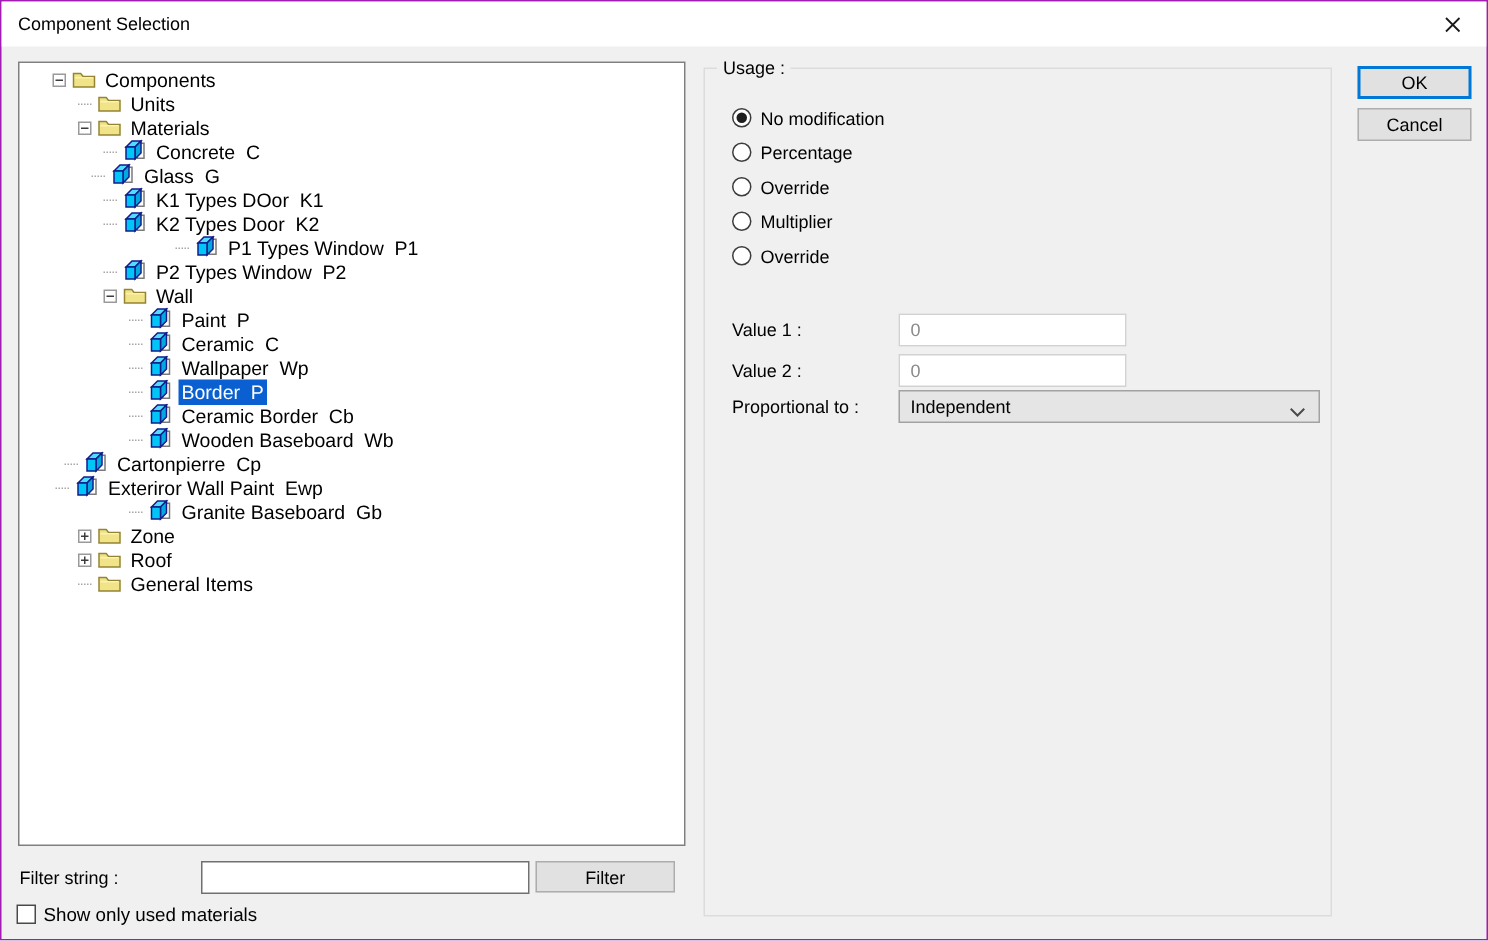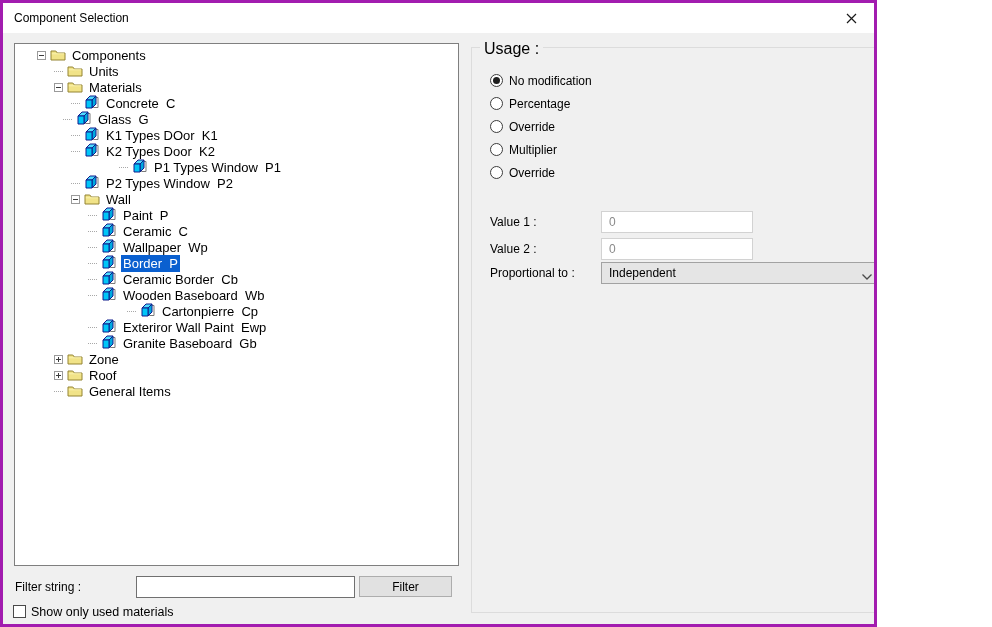--- a/index.html
+++ b/index.html
@@ -1,21 +1,21 @@
 <!DOCTYPE html>
 <html style="--sel: #0a60d0;"><head>
 <meta charset="utf-8">
 <style>
   * { box-sizing: border-box; margin: 0; padding: 0; }
   html, body { width: 992px; height: 627px; }
   body { font-family: "Liberation Sans", sans-serif; background: #ffffff; }
 
   .window {
-    position: relative; width: 877px; height: 627px;
-    background: #f0f0f0; border: 3px solid #a21caf; overflow: hidden;
+    position: relative; width: 992px; height: 627px;
+    background: #f0f0f0; border: 1px solid #a21caf; overflow: hidden;
   }
 
   
   .titlebar {
     position: absolute; left: 0; top: 0; right: 0; height: 30px;
     background: #ffffff; display: flex; align-items: center; padding-left: 11px;
   }
   .title { font-size: 12px; color: #000; }
   .close-btn {
     position: absolute; right: 0; top: 0; width: 46px; height: 30px;
@@ -42,21 +42,21 @@
   .tree-label { padding: 1px 2px; color: #000; }
   .tree-row.selected .tree-label { background: var(--sel, #0a60d0); color: #fff; }
 
   
   .groupbox {
     position: absolute; left: 468px; top: 44px; width: 419px; height: 566px;
     border: 1px solid #dcdcdc;
   }
   .groupbox-legend {
     position: absolute; left: 8px; top: -8px; background: #f0f0f0;
-    padding: 0 4px; font-size: 16px; color: #000;
+    padding: 0 4px; font-size: 12px; color: #000;
   }
   .radio-list { position: absolute; left: 18px; top: 21px; }
   .radio-row { height: 23px; display: flex; align-items: center; gap: 6px; font-size: 12px; }
   .radio {
     flex: none; width: 13px; height: 13px; border: 1px solid #3c3c3c;
     border-radius: 50%; background: #fff; position: relative;
   }
   .radio.checked::after { content: ''; position: absolute; inset: 2px; border-radius: 50%; background: #1f1f1f; }
 
   .field-label { position: absolute; left: 18px; height: 22px; line-height: 22px; font-size: 12px; color: #000; }
@@ -187,27 +187,27 @@
             <path d="M2 5 L6 1 H12 L8 5 Z" fill="#4fdcff" stroke="#101c8c" stroke-width="1"></path>
             <path d="M8 5 L12 1 V9 L8 13 Z" fill="#00aadf" stroke="#101c8c" stroke-width="1"></path>
             <path d="M2 5 H8 V13 H2 Z" fill="#00c6f8" stroke="#101c8c" stroke-width="1"></path>
           </svg></span><span class="tree-label">Ceramic Border  Cb</span></div>
       <div class="tree-row" style="padding-left: 73px;"><span class="dash"></span><span class="tree-icon"><svg width="16" height="16" viewBox="0 0 16 16">
             <path d="M9.5 2.5 h4.5 v10 h-4.5 Z" fill="#ffffff" stroke="#7a7a7a" stroke-width="1"></path>
             <path d="M2 5 L6 1 H12 L8 5 Z" fill="#4fdcff" stroke="#101c8c" stroke-width="1"></path>
             <path d="M8 5 L12 1 V9 L8 13 Z" fill="#00aadf" stroke="#101c8c" stroke-width="1"></path>
             <path d="M2 5 H8 V13 H2 Z" fill="#00c6f8" stroke="#101c8c" stroke-width="1"></path>
           </svg></span><span class="tree-label">Wooden Baseboard  Wb</span></div>
-      <div class="tree-row" style="padding-left: 112px;"><span class="dash"></span><span class="tree-icon"><svg width="16" height="16" viewBox="0 0 16 16">
+      <div class="tree-row" style="padding-left: 30px;"><span class="dash"></span><span class="tree-icon"><svg width="16" height="16" viewBox="0 0 16 16">
             <path d="M9.5 2.5 h4.5 v10 h-4.5 Z" fill="#ffffff" stroke="#7a7a7a" stroke-width="1"></path>
             <path d="M2 5 L6 1 H12 L8 5 Z" fill="#4fdcff" stroke="#101c8c" stroke-width="1"></path>
             <path d="M8 5 L12 1 V9 L8 13 Z" fill="#00aadf" stroke="#101c8c" stroke-width="1"></path>
             <path d="M2 5 H8 V13 H2 Z" fill="#00c6f8" stroke="#101c8c" stroke-width="1"></path>
           </svg></span><span class="tree-label">Cartonpierre  Cp</span></div>
-      <div class="tree-row" style="padding-left: 73px;"><span class="dash"></span><span class="tree-icon"><svg width="16" height="16" viewBox="0 0 16 16">
+      <div class="tree-row" style=" margin-left: 24px;"><span class="dash"></span><span class="tree-icon"><svg width="16" height="16" viewBox="0 0 16 16">
             <path d="M9.5 2.5 h4.5 v10 h-4.5 Z" fill="#ffffff" stroke="#7a7a7a" stroke-width="1"></path>
             <path d="M2 5 L6 1 H12 L8 5 Z" fill="#4fdcff" stroke="#101c8c" stroke-width="1"></path>
             <path d="M8 5 L12 1 V9 L8 13 Z" fill="#00aadf" stroke="#101c8c" stroke-width="1"></path>
             <path d="M2 5 H8 V13 H2 Z" fill="#00c6f8" stroke="#101c8c" stroke-width="1"></path>
           </svg></span><span class="tree-label">Exteriror Wall Paint  Ewp</span></div>
       <div class="tree-row" style="padding-left: 73px;"><span class="dash"></span><span class="tree-icon"><svg width="16" height="16" viewBox="0 0 16 16">
             <path d="M9.5 2.5 h4.5 v10 h-4.5 Z" fill="#ffffff" stroke="#7a7a7a" stroke-width="1"></path>
             <path d="M2 5 L6 1 H12 L8 5 Z" fill="#4fdcff" stroke="#101c8c" stroke-width="1"></path>
             <path d="M8 5 L12 1 V9 L8 13 Z" fill="#00aadf" stroke="#101c8c" stroke-width="1"></path>
             <path d="M2 5 H8 V13 H2 Z" fill="#00c6f8" stroke="#101c8c" stroke-width="1"></path>

